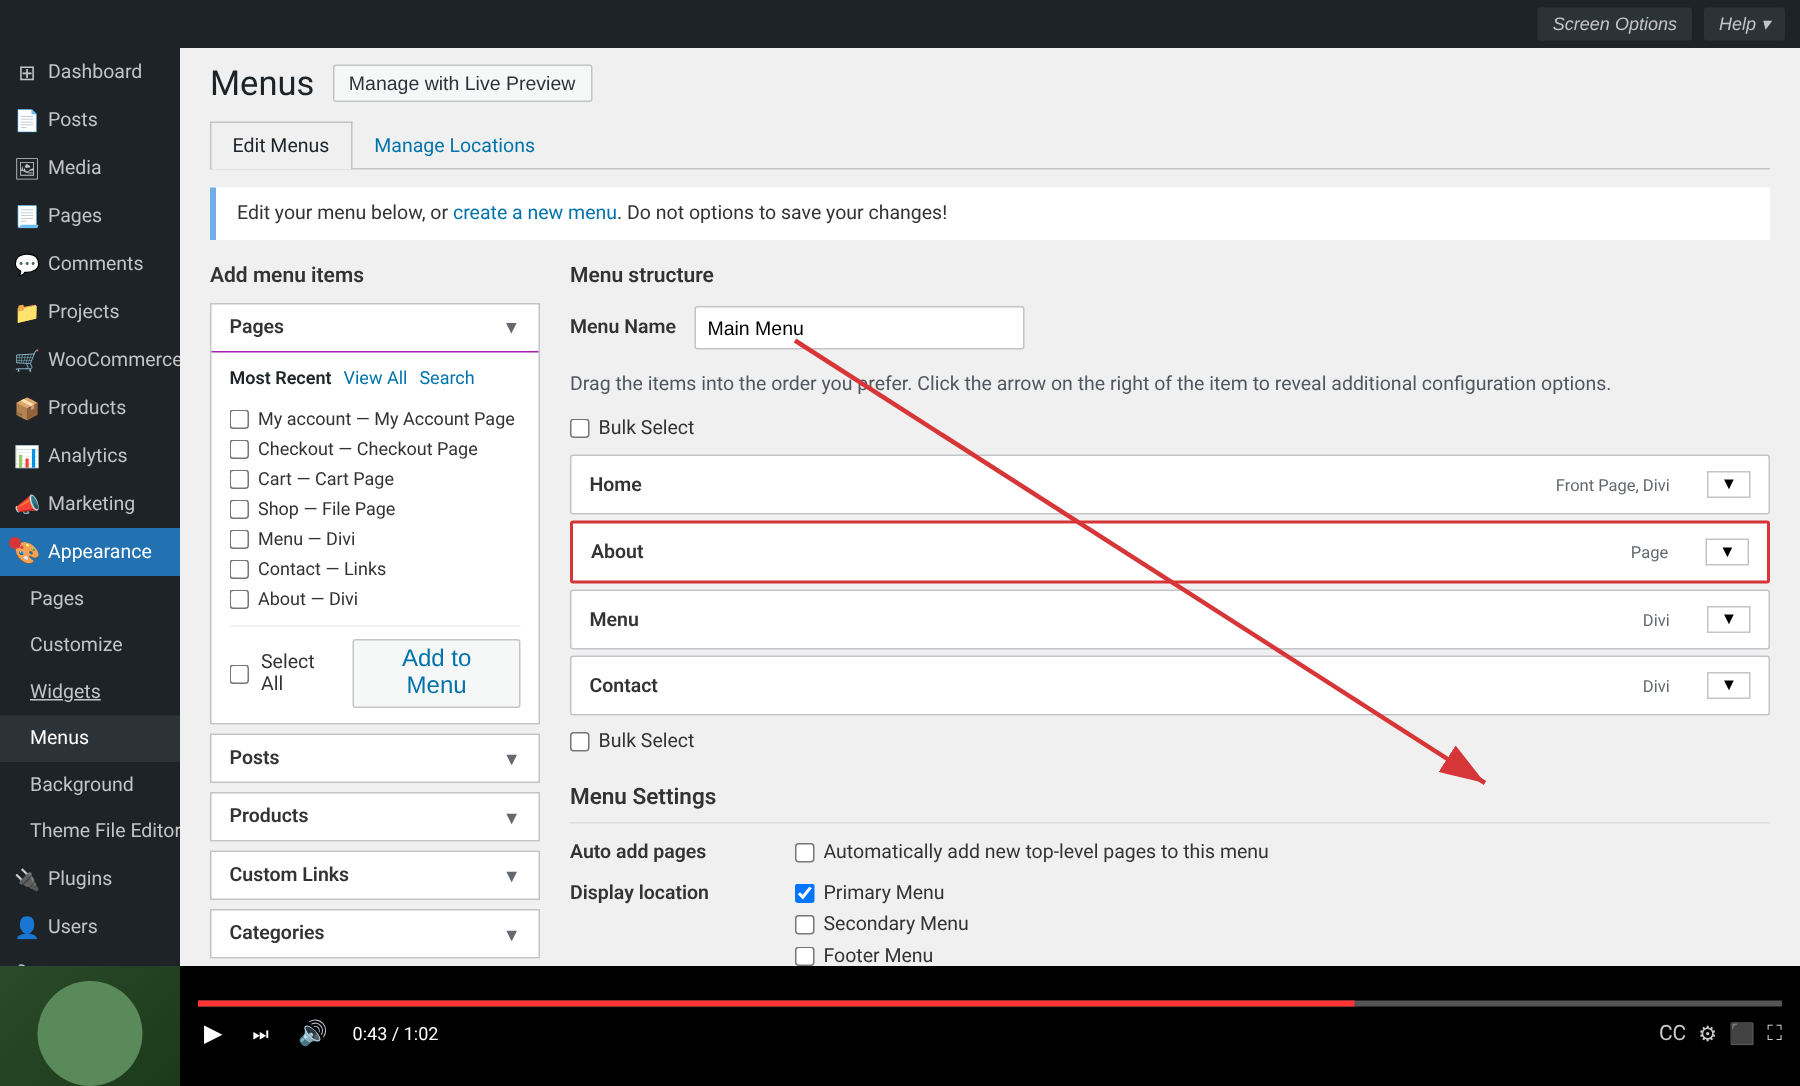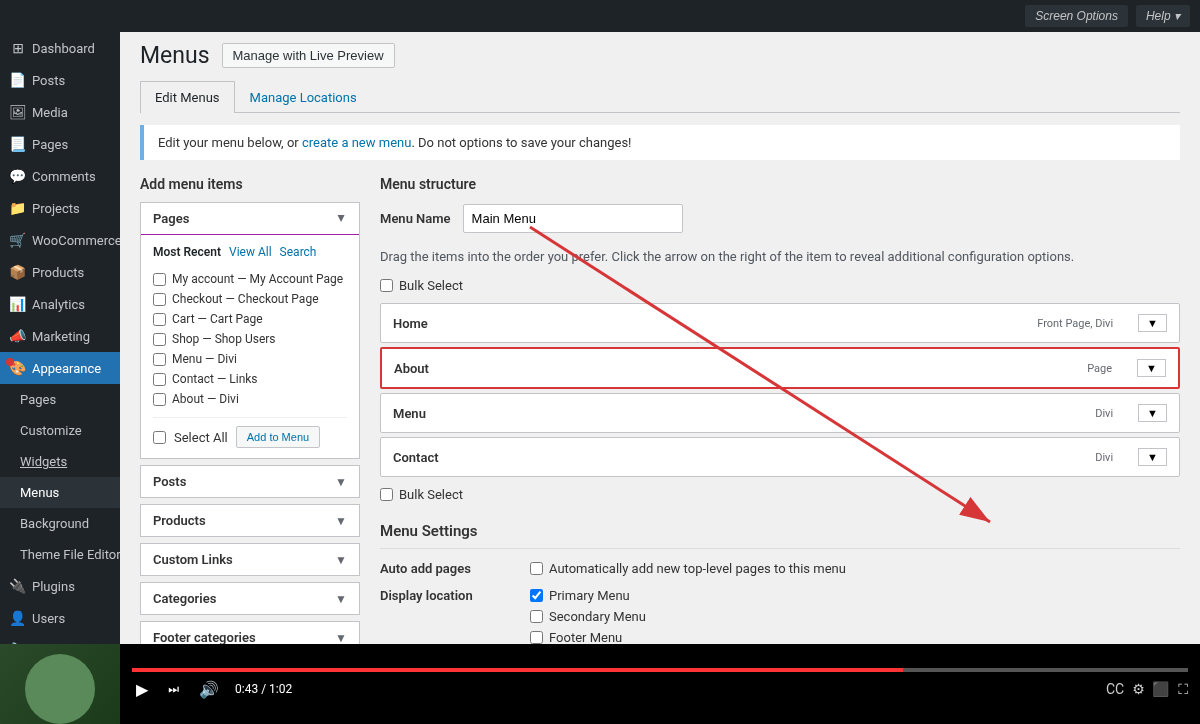--- a/index.html
+++ b/index.html
@@ -49,21 +49,21 @@
     .accordion-arrow.up { transform: rotate(180deg); display: inline-block; }
 
     
     .page-filter { display: flex; gap: 8px; margin-bottom: 10px; align-items: center; }
     .page-filter-link { color: #0073aa; font-size: 12px; cursor: pointer; text-decoration: none; }
     .page-filter-link.active { color: #1d2327; font-weight: 600; }
     .page-list { list-style: none; }
     .page-list li { display: flex; align-items: center; gap: 6px; padding: 3px 0; font-size: 12px; }
     .page-list li input[type=checkbox] { margin: 0; }
     .select-all-row { display: flex; align-items: center; gap: 8px; margin-top: 8px; padding-top: 8px; border-top: 1px solid #eee; }
-    .add-to-menu-btn { background: #f6f7f7; border: 1px solid #c3c4c7; color: #0073aa; padding: 4px 10px; font-size: 11px; cursor: pointer; border-radius: 2px; }
+    .add-to-menu-btn { background: #f6f7f7; border: 1px solid #c3c4c7; color: #0073aa; padding: 4px 10px; font-size: 16px; cursor: pointer; border-radius: 2px; }
 
     
     .right-panel { flex: 1; }
 
     
     .menu-name-row { display: flex; align-items: center; gap: 12px; margin-bottom: 16px; }
     .menu-name-row label { font-size: 13px; font-weight: 600; white-space: nowrap; }
     .menu-name-input { padding: 6px 8px; border: 1px solid #c3c4c7; width: 220px; font-size: 13px; border-radius: 2px; }
 
     
@@ -244,21 +244,21 @@
               <li>
                 <input type="checkbox" style="">
                 <span>Checkout — Checkout Page</span>
               </li>
               <li>
                 <input type="checkbox" style="">
                 <span>Cart — Cart Page</span>
               </li>
               <li>
                 <input type="checkbox" style="">
-                <span>Shop — Shop Users</span>
+                <span>Shop — File Page</span>
               </li>
               <li>
                 <input type="checkbox" style="">
                 <span>Menu — Divi</span>
               </li>
               <li>
                 <input type="checkbox" style="">
                 <span>Contact — Links</span>
               </li>
               <li>

